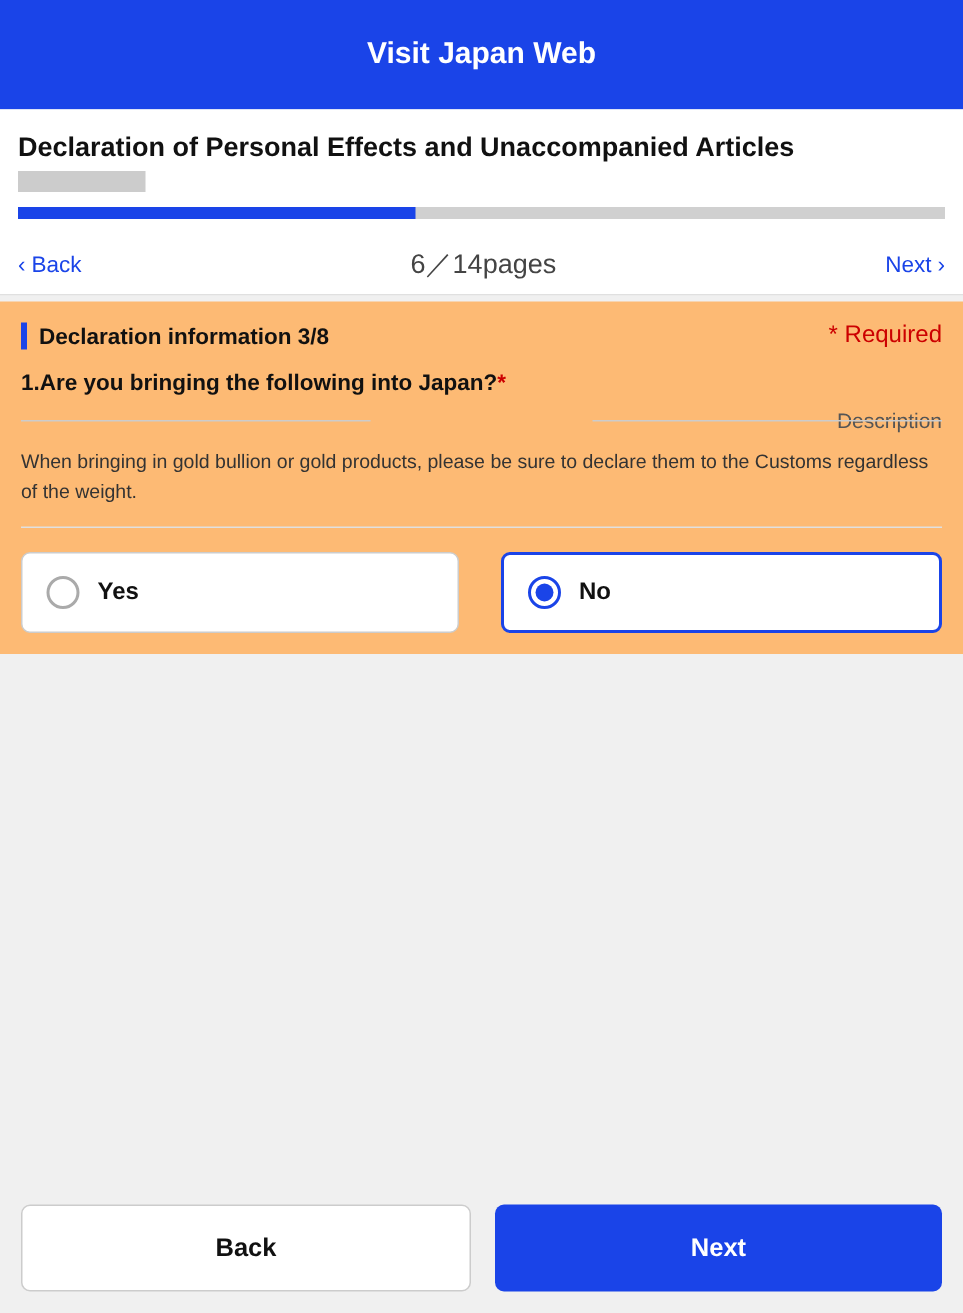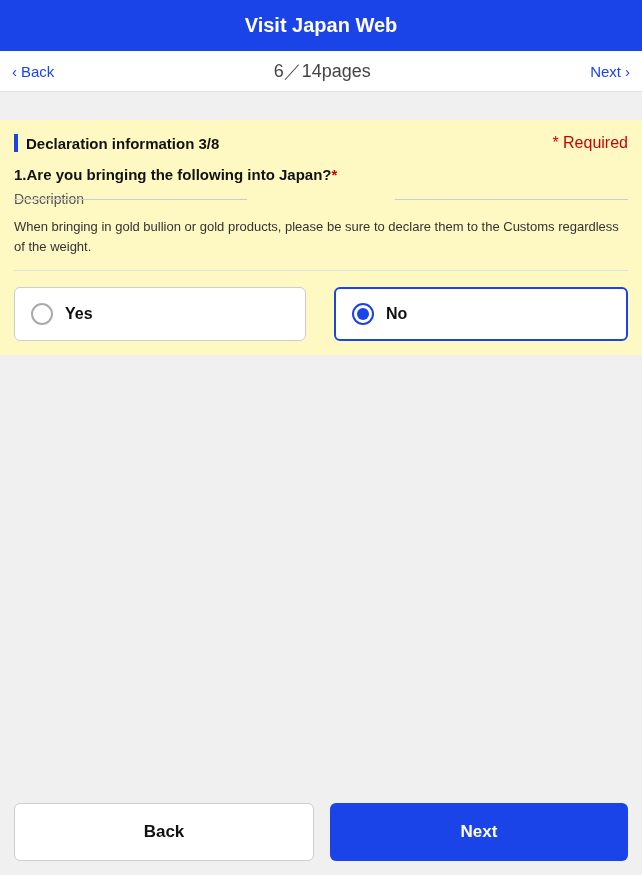--- a/index.html
+++ b/index.html
@@ -10,21 +10,21 @@
       min-height: 875px;
       display: flex;
       flex-direction: column;
     }
 
     
     .header {
       background: #1a44e8;
       color: white;
       text-align: center;
-      padding: 14px 10px;
+      padding: 25px 10px;
       font-size: 20px;
       font-weight: 600;
     }
 
     
     .content {
       flex: 1;
       background: #f0f0f0;
       padding: 0;
       display: flex;
@@ -84,22 +84,22 @@
       background: none;
       border: none;
     }
     .nav-page-info {
       font-size: 18px;
       color: #444;
     }
 
     
     .section-card {
-      background: #fef9c3;
-      margin: 28px 0 0 0;
+      background: #fdba74;
+      margin: 4px 0 0 0;
       padding: 14px 14px;
     }
 
     .section-header {
       display: flex;
       justify-content: space-between;
       align-items: center;
       border-left: 4px solid #1a44e8;
       padding-left: 8px;
       margin-bottom: 14px;
@@ -126,21 +126,21 @@
       font-weight: 700;
       color: #111;
       margin-bottom: 12px;
     }
 
     
     .description-section {
       margin-top: 4px;
     }
     .description-label {
-      text-align: left;
+      text-align: right;
       font-size: 14px;
       color: #555;
       margin-bottom: 10px;
       position: relative;
     }
     .description-label::before,
     .description-label::after {
       content: '';
       position: absolute;
       top: 50%;
@@ -253,20 +253,27 @@
   </style>
 </head>
 <body>
 
 <div class="header">
   <span>Visit Japan Web</span>
 </div>
 
 <div class="content">
 
+  <div class="title-area">
+    <div class="page-title">Declaration of Personal Effects and Unaccompanied Articles</div>
+    <div class="user-id">██████████</div>
+    <div class="progress-bar-container">
+      <div class="progress-bar-fill" style="width: 42.857%;"></div>
+    </div>
+  </div>
 
   <div class="nav-row">
     <button class="nav-back">
       <span>‹</span>
       <span>Back</span>
     </button>
     <span class="nav-page-info">6／14pages</span>
     <button class="nav-next">
       <span>Next</span>
       <span>›</span>

